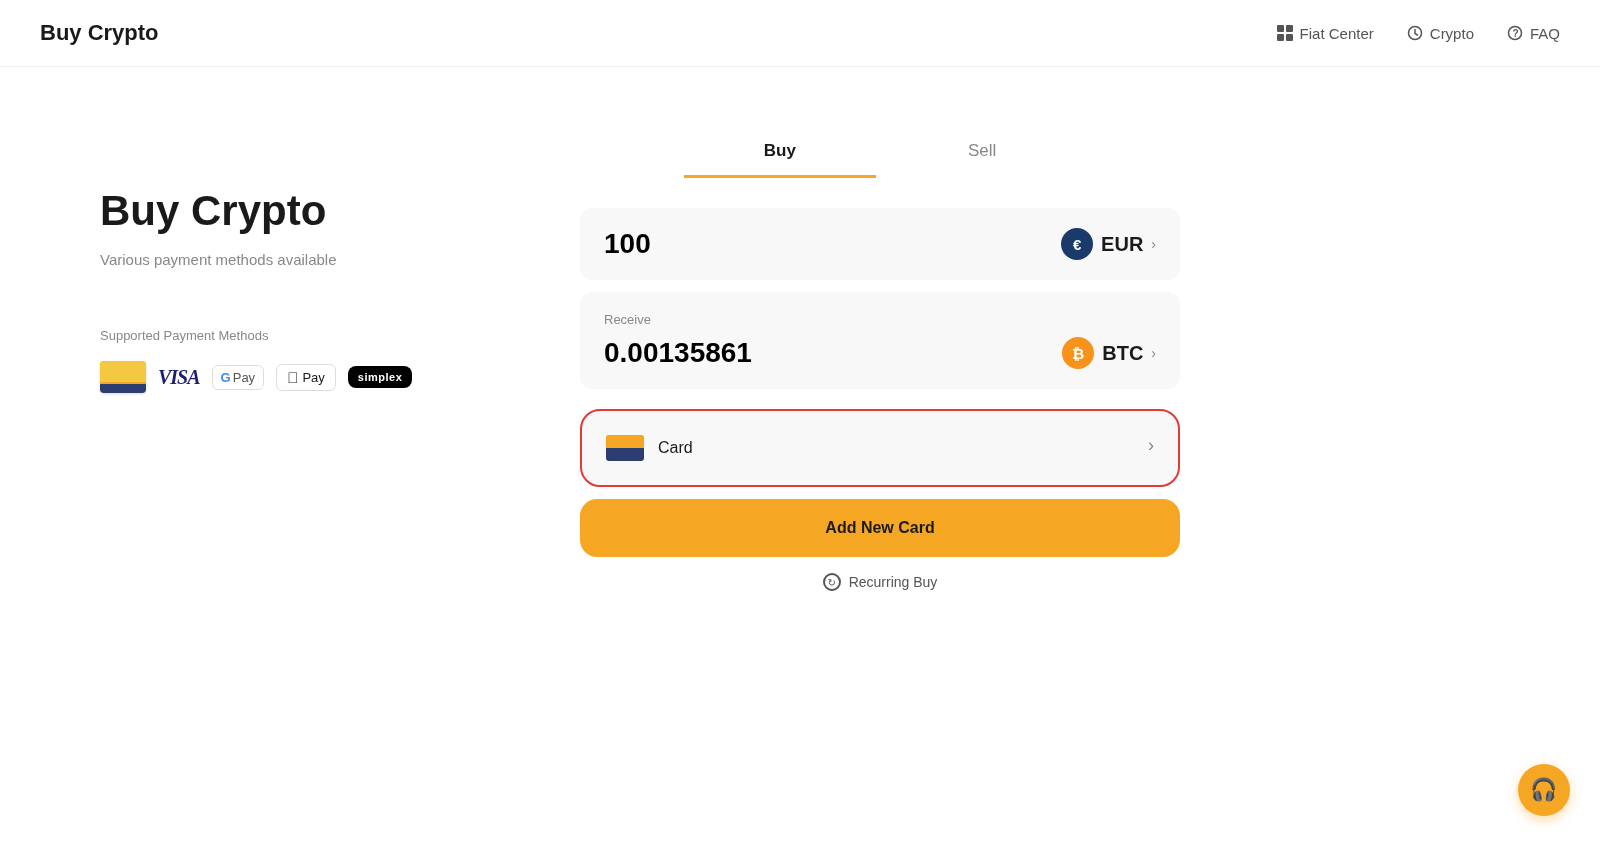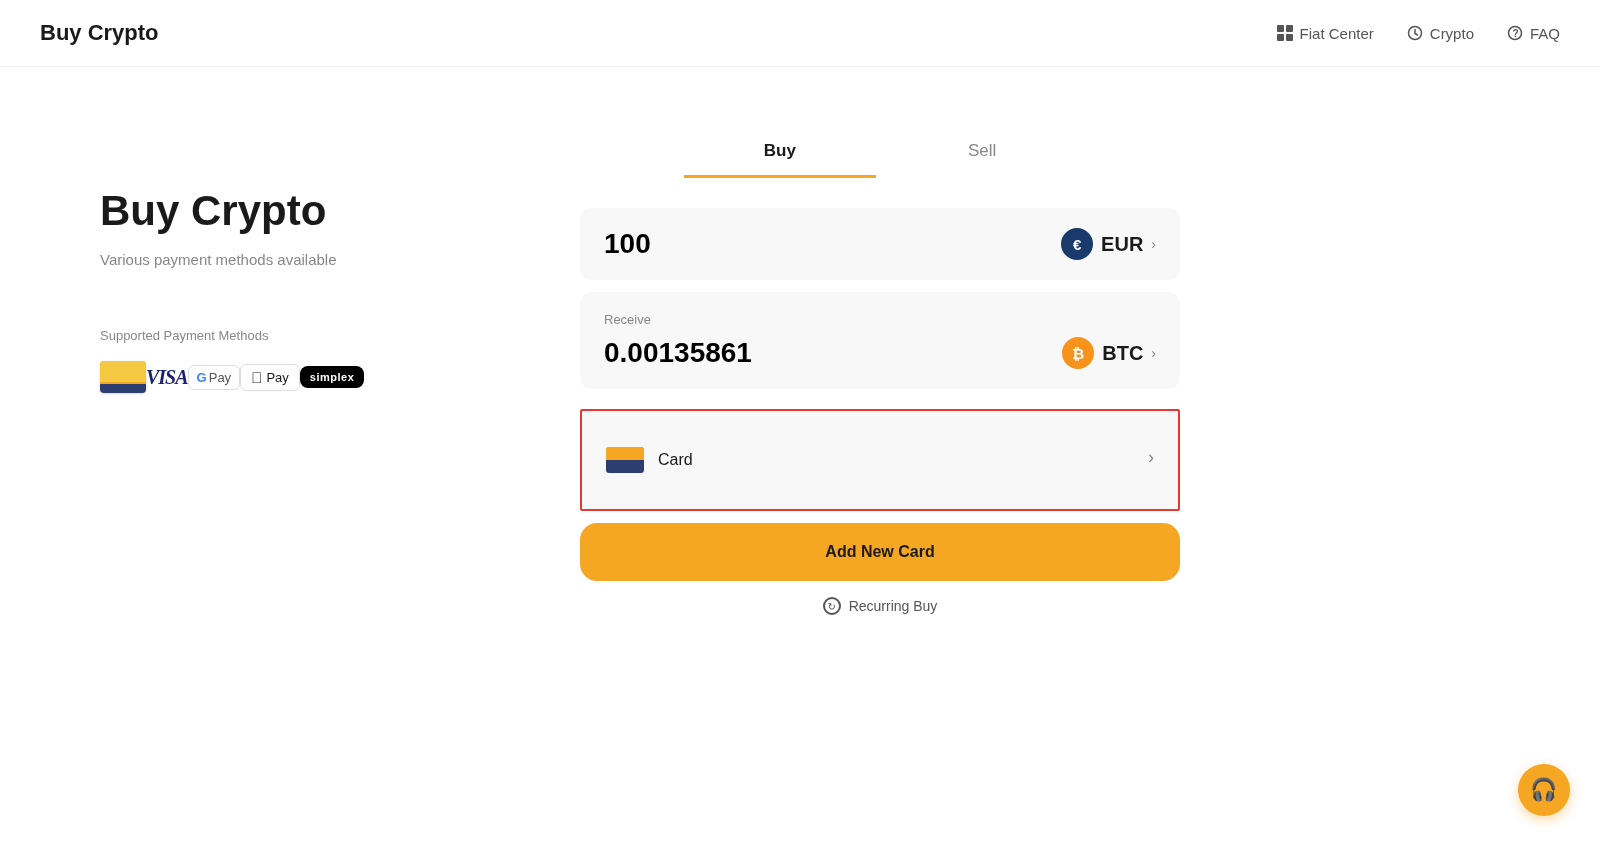--- a/index.html
+++ b/index.html
@@ -70,20 +70,21 @@
       margin-bottom: 60px;
     }
     .payment-methods-label {
       font-size: 13px;
       color: #888;
       margin-bottom: 16px;
     }
     .payment-icons {
       display: flex;
       align-items: center;
+      gap: 12px;
     }
     .payment-icon {
       height: 36px;
       display: flex;
       align-items: center;
       justify-content: center;
     }
 
     
     .stripe-card {
@@ -256,22 +257,22 @@
     }
     .chevron-right {
       font-size: 14px;
       color: #888;
     }
 
     
     .payment-card-option {
       background: #f8f8f8;
       border: 2px solid #e53935;
-      border-radius: 2px;
-      padding: 36px 24px;
+      border-radius: 20px;
+      padding: 24px 24px;
       margin-bottom: 12px;
       display: flex;
       justify-content: space-between;
       cursor: pointer;
       margin-top: 20px;
     }
     .payment-card-left {
       display: flex;
       align-items: center;
       gap: 14px;

